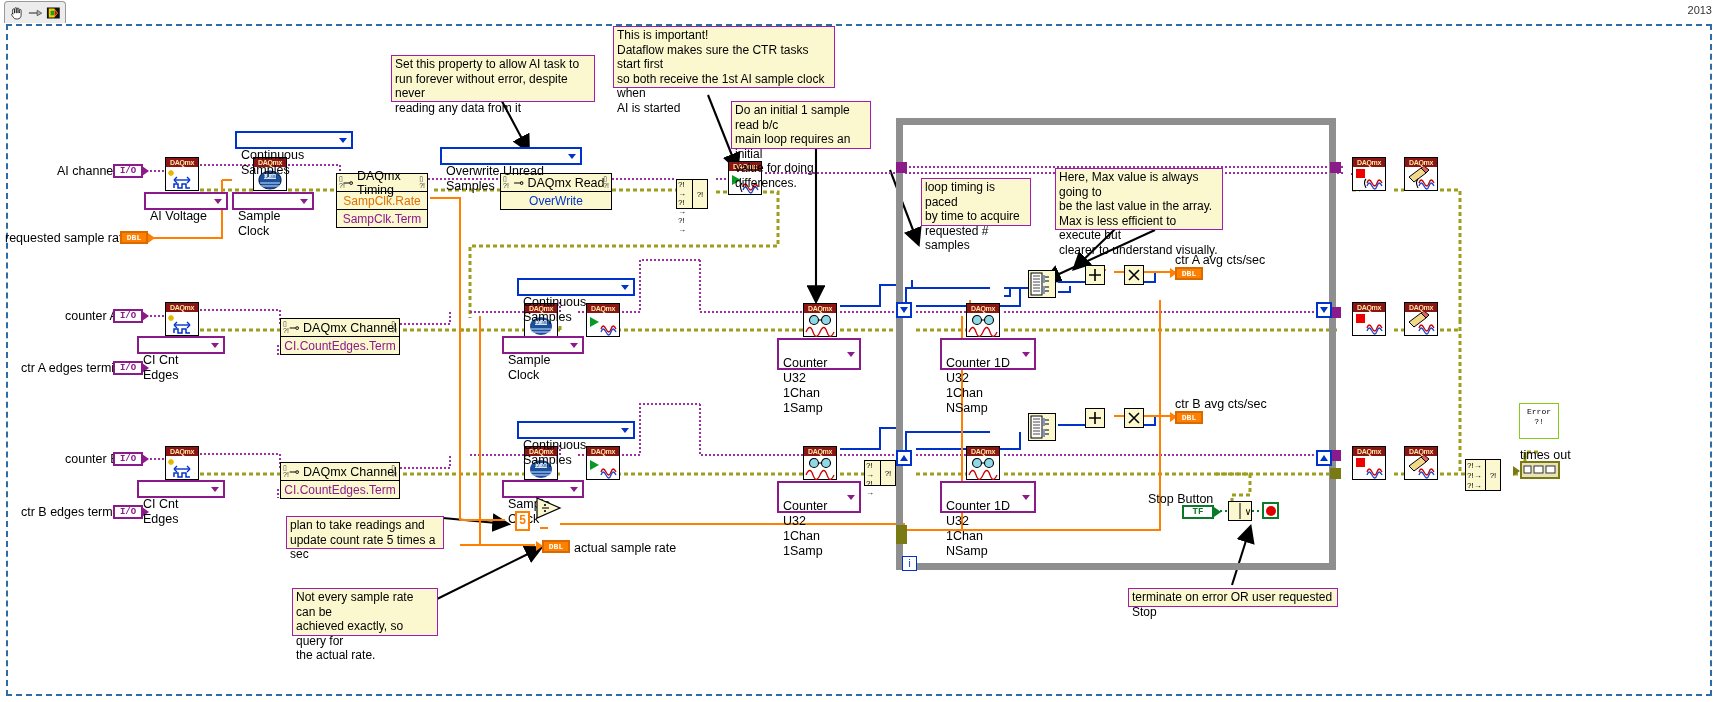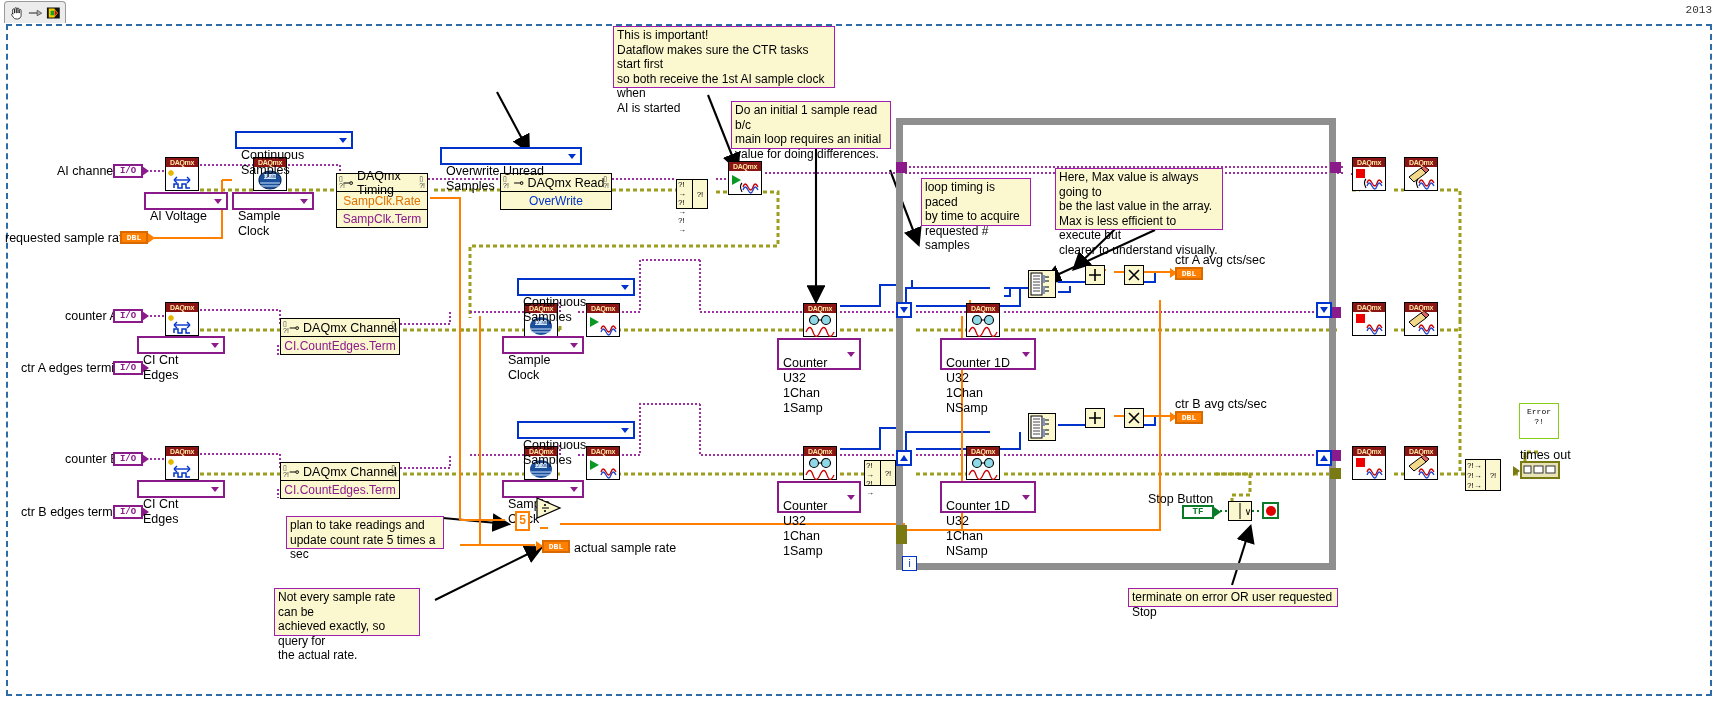--- a/index.html
+++ b/index.html
@@ -11,21 +11,21 @@
   #canvas{position:absolute;left:0;top:0;width:1718px;height:702px;}
 
   
   #toolbar{
     position:absolute;left:4px;top:1px;width:62px;height:22px;
     background:#ececec;border:1px solid #9a9a9a;border-bottom:none;
     border-top-left-radius:4px;border-top-right-radius:4px;
     display:flex;align-items:center;gap:4px;padding:0 4px;box-sizing:border-box;
   }
   .tb-ico{width:16px;height:16px;display:block;}
-  #year{position:absolute;right:6px;top:4px;font-size:11px;color:#333;font-family:Liberation Mono, monospace;}
+  #year{position:absolute;right:6px;top:4px;font-size:11px;color:#333;}
 
   
   #frame{
     position:absolute;left:6px;top:24px;width:1706px;height:672px;
     border:2px dashed #2d6ca6;box-sizing:border-box;
   }
 
   
   .lbl{position:absolute;font-size:12.5px;color:#000;white-space:nowrap;line-height:14px;}
 
@@ -764,34 +764,37 @@
   <div class="lbl" style="left:1520px;top:448px;">times out</div>
   <div class="term-arrow" style="left:1513px;top:466px;border-left:7px solid #7a7a14;"></div>
   <div class="errind" style="left:1520px;top:461px;width:40px;height:18px;">
     <svg width="36" height="14" viewBox="0 0 36 14">
       <rect x="2" y="3" width="7" height="7" fill="#fff" stroke="#333" stroke-width="1"></rect>
       <rect x="12" y="3" width="9" height="7" fill="#fff" stroke="#333" stroke-width="1"></rect>
       <rect x="24" y="3" width="9" height="7" fill="#fff" stroke="#333" stroke-width="1"></rect>
     </svg>
   </div>
 
+  <div class="note" style="left:391px;top:55px;width:204px;height:47px;">Set this property to allow AI task to
+run forever without error, despite never
+reading any data from it</div>
   <div class="note" style="left:613px;top:26px;width:222px;height:62px;">This is important!
 Dataflow makes sure the CTR tasks start first
 so both receive the 1st AI sample clock when
 AI is started</div>
-  <div class="note" style="left:731px;top:101px;width:160px;height:48px;">Do an initial 1 sample read b/c
+  <div class="note" style="left:731px;top:101px;width:140px;height:48px;">Do an initial 1 sample read b/c
 main loop requires an initial
 value for doing differences.</div>
   <div class="note" style="left:921px;top:178px;width:110px;height:48px;">loop timing is paced
 by time to acquire
 requested # samples</div>
   <div class="note" style="left:1055px;top:168px;width:168px;height:62px;">Here, Max value is always going to
 be the last value in the array.
 Max is less efficient to execute but
 clearer to understand visually.</div>
   <div class="note" style="left:286px;top:516px;width:158px;height:33px;">plan to take readings and
 update count rate 5 times a sec</div>
-  <div class="note" style="left:274px;top:588px;width:146px;height:48px;">Not every sample rate can be
+  <div class="note" style="left:292px;top:588px;width:146px;height:48px;">Not every sample rate can be
 achieved exactly, so query for
 the actual rate.</div>
   <div class="note" style="left:1128px;top:588px;width:210px;height:19px;">terminate on error OR user requested Stop</div>
 
 </div>
 
 </body></html>

